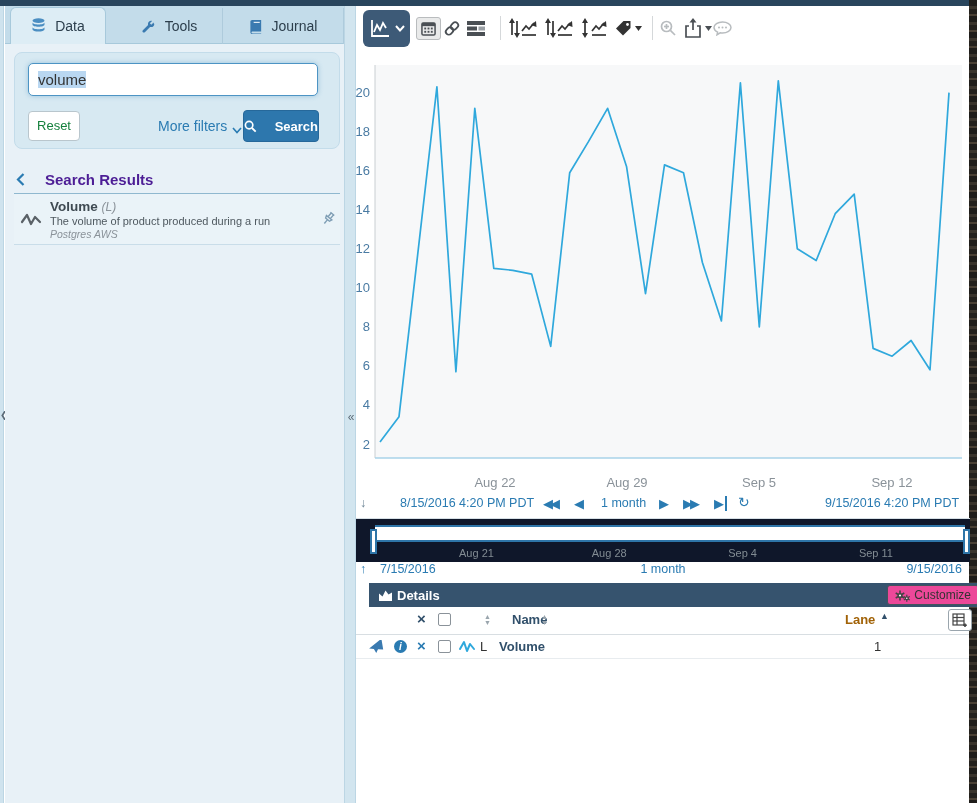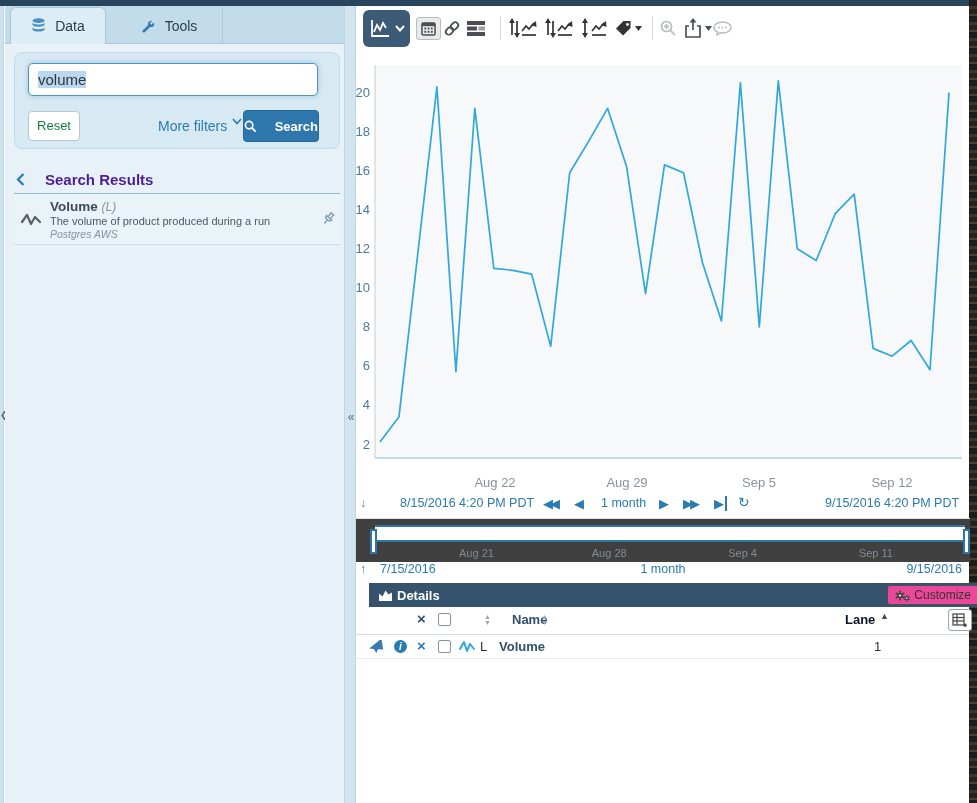--- a/index.html
+++ b/index.html
@@ -21,21 +21,21 @@
 
   #tabbar { left:5px; top:6px; width:339px; height:38px; background:#c3dcea; border-bottom:1px solid #a7c9db; }
   .tab { position:absolute; top:2px; height:36px; display:flex; align-items:center; gap:9px; justify-content:center; font-size:14px; color:#2c3e4c; cursor:default; }
   .tab.inactive { border-right:1px solid #aecbdc; }
   .tab.active { background:#ddedf5; border:1px solid #a7c9db; border-bottom:none; border-radius:6px 6px 0 0; height:37px; top:1px; }
 
   #search-box { left:14px; top:52px; width:326px; height:97px; background:#d7e9f2; border:1px solid #c3dcea; border-radius:8px; }
   #search-input { left:28px; top:63px; width:290px; height:33px; background:#fff; border:1px solid #4d94c4; border-radius:5px; box-shadow:0 0 5px rgba(77,148,196,.45); font-size:15px; color:#333; line-height:31px; padding-left:9px; }
   #search-input .sel { background:#b9d7f1; }
   #reset-btn { left:28px; top:111px; width:52px; height:30px; background:#fff; border:1px solid #b9c6cd; border-radius:4px; font-size:13px; color:#15803d; text-align:center; line-height:28px; }
-  #more-filters { left:158px; top:118px; font-size:14px; color:#2a7bb2; display:flex; align-items:flex-start; gap:5px; }
+  #more-filters { left:158px; top:118px; font-size:14px; color:#2a7bb2; display:flex; align-items:flex-end; gap:5px; }
   #search-btn { left:243px; top:110px; width:76px; height:32px; background:#2d77ad; border:1px solid #26689a; border-radius:4px; color:#fff; font-size:13px; font-weight:bold; display:flex; align-items:center; justify-content:space-between; gap:7px; }
 
   #results-header { left:16px; top:171px; font-size:15px; font-weight:600; color:#4c1d95; display:flex; align-items:center; gap:20px; }
   #results-rule { left:14px; top:193px; width:326px; height:0; border-top:1px solid #8fb8cf; }
   #result-item { left:14px; top:194px; width:326px; height:51px; background:#eaf3f8; border-bottom:1px solid #c9dde9; }
   #result-item .r-icon { position:absolute; left:6px; top:16px; }
   #result-item .r-title { position:absolute; left:36px; top:5px; font-size:13.5px; font-weight:600; color:#3f4a52; }
   #result-item .r-unit { font-weight:400; font-style:italic; color:#8a9299; font-size:12px; }
   #result-item .r-desc { position:absolute; left:36px; top:21px; font-size:11px; color:#4e585f; }
   #result-item .r-src { position:absolute; left:36px; top:34px; font-size:10.5px; font-style:italic; color:#8a9299; }
@@ -49,21 +49,21 @@
   .disabled { color:#b8bcbf !important; }
 
   
   #chart-wrap { left:356px; top:58px; width:614px; height:432px; }
 
   
   .blue { color:#2a7bb2; }
   #range-row { left:356px; top:494px; width:614px; height:22px; font-size:12.5px; }
   #range-row > span { position:absolute; top:2px; }
   .chev { color:#2a7bb2; font-size:13px; letter-spacing:-3px; }
-  #scrubber { left:356px; top:518px; width:614px; height:44px; background:#404040; border-top:1px solid #d7e0e6; }
+  #scrubber { left:356px; top:518px; width:614px; height:44px; background:#0f172a; border-top:1px solid #d7e0e6; }
   #scrub-bar { position:absolute; left:19px; top:6px; width:590px; height:17px; background:#fff; border-top:2px solid #2e75a8; border-bottom:2px solid #2e75a8; }
   .scrub-handle { position:absolute; top:2px; width:7px; height:25px; background:#fff; border:2px solid #2e75a8; }
   #scrub-ticks { position:absolute; left:0; top:28px; width:614px; height:14px; font-size:11px; color:#828c93; }
   #scrub-ticks span { position:absolute; transform:translateX(-50%); }
   #invest-row { left:356px; top:562px; width:614px; height:18px; font-size:12.5px; }
 
   
   #details-bar { left:356px; top:583px; width:613px; height:24px; background:#36536e; color:#fff;margin-left:13px; }
   #details-bar .d-title { position:absolute; left:28px; top:5px; font-size:13px; font-weight:bold; }
   #customize-btn { position:absolute; right:3px; top:2px; height:20px; background:#ec4899; border:1px solid #46535c; border-radius:3px; font-size:12px; color:#333; display:flex; align-items:center; gap:4px; padding:0 7px; }
@@ -93,20 +93,27 @@
           <path d="M1 9c0 1.3 2.7 2.3 6 2.3S13 10.3 13 9v2.2c0 1.3-2.7 2.4-6 2.4s-6-1.1-6-2.4z"></path>
         </g>
       </svg>
     <span>Data</span>
   </div>
   <div class="tab inactive" style="left:111px; width:107px;">
     <svg width="15" height="15" viewBox="0 0 16 16">
         <path fill="#3a7ab0" d="M13.6 4.7c0-.3-.1-.7-.2-1L11 6.1 9.4 4.5 11.8 2c-.3-.1-.7-.2-1-.2-1.9 0-3.4 1.5-3.4 3.4 0 .4.1.8.2 1.1L2 11.9c-.6.6-.6 1.5 0 2.1.6.6 1.5.6 2.1 0l5.6-5.6c.3.1.7.2 1.1.2 1.9 0 3.4-1.5 3.4-3.4z"></path>
       </svg>
     <span>Tools</span>
+  </div>
+  <div class="tab inactive" style="left:218px; width:121px;">
+    <svg width="14" height="15" viewBox="0 0 14 16">
+        <path fill="#3a7ab0" d="M3 1h9.5v12.4H3.3c-.6 0-1.1.4-1.1 1s.5 1 1.1 1h9.2v.6H3c-1.2 0-2-.8-2-2V3c0-1.2.8-2 2-2z"></path>
+        <rect x="4.5" y="3" width="6.5" height="1.2" fill="#e8f1f7"></rect>
+      </svg>
+    <span>Journal</span>
   </div>
 </div>
 
 <div class="abs" id="search-box"></div>
 <div class="abs" id="search-input"><span class="sel">volume</span></div>
 <div class="abs" id="reset-btn">Reset</div>
 <div class="abs" id="more-filters">
   <span>More filters</span>
   <svg width="10" height="7" viewBox="0 0 10 7">
       <polyline points="1,1 5,5.5 9,1" fill="none" stroke="#2a7bb2" stroke-width="1.6"></polyline>
@@ -366,21 +373,21 @@
     <span>Customize</span>
   </div>
 </div>
 
 <div class="abs" id="table-head">
   <span class="abs x-mark" style="left:61px; top:4px; color:#31506b;">×</span>
   <span class="abs cbox" style="left:82px; top:5px;"></span>
   <span class="abs sorter" style="left:128px; top:6px;">▲<br>▼</span>
   <span class="abs" style="left:143px; top:4px;padding-left:13px;">Name</span>
   <span class="abs sorter" style="left:185px; top:6px;">▲<br>▼</span>
-  <span class="abs" style="left:489px; top:4px; color:#0f172a;">Lane</span>
+  <span class="abs" style="left:489px; top:4px; color:#a16207;">Lane</span>
   <span class="abs" style="left:524px; top:3px; font-size:9px; color:#31506b;">▲</span>
   <span class="abs" style="left:592px; top:1px; width:24px; height:22px; border:1px solid #9aa5ad; border-radius:3px; background:#fff;">
     <svg width="16" height="14" viewBox="0 0 16 14" style="margin:3px">
         <g stroke="#444" fill="none" stroke-width="1.2">
           <rect x="1" y="1" width="11" height="11"></rect>
           <line x1="1" y1="4.5" x2="12" y2="4.5"></line>
           <line x1="1" y1="8" x2="12" y2="8"></line>
           <line x1="5" y1="1" x2="5" y2="12"></line>
         </g>
         <g stroke="#444" stroke-width="1.6">

